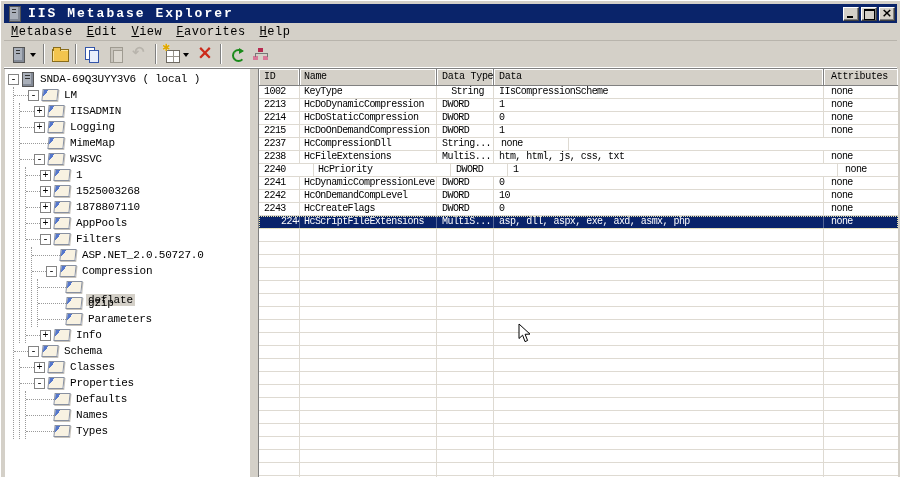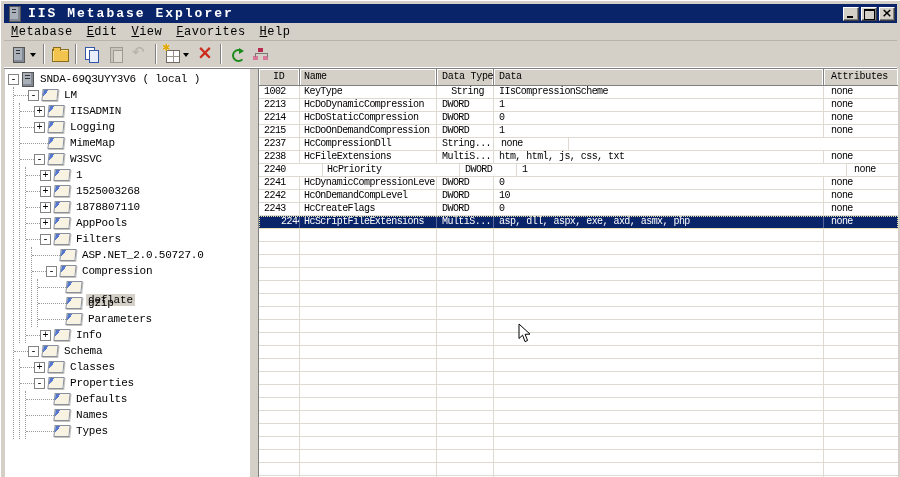--- a/index.html
+++ b/index.html
@@ -293,21 +293,21 @@
             </div>
           </div>
         </div>
       </div>
     </div>
 
   <div class="splitter"></div>
 
   <div class="list-panel" id="list-panel">
       <div class="lv-header">
-        <div class="lv-hcell" style="width: 41px; padding-left: 14px;">ID</div>
+        <div class="lv-hcell" style="width: 41px; padding-left: 5px;">ID</div>
         <div class="lv-hcell" style="width: 137px; padding-left: 4px;">Name</div>
         <div class="lv-hcell" style="width: 57px; padding-left: 5px;">Data Type</div>
         <div class="lv-hcell" style="width: 330px; padding-left: 5px;">Data</div>
         <div class="lv-hcell" style="width: 75px; padding-left: 7px;">Attributes</div>
       </div>
       <div class="lv-row">
         <div class="lv-cell" style="width: 41px; padding-left: 5px;">1002</div>
         <div class="lv-cell" style="width: 137px; padding-left: 4px;">KeyType</div>
         <div class="lv-cell" style="width: 57px; padding-left: 5px; text-align: center;">String</div>
         <div class="lv-cell" style="width: 330px; padding-left: 5px;">IIsCompressionScheme</div>
@@ -341,21 +341,21 @@
         <div class="lv-cell" style="width: 75px; padding-left: 7px;">none</div>
       </div>
       <div class="lv-row">
         <div class="lv-cell" style="width: 41px; padding-left: 5px;">2238</div>
         <div class="lv-cell" style="width: 137px; padding-left: 4px;">HcFileExtensions</div>
         <div class="lv-cell" style="width: 57px; padding-left: 5px;">MultiS...</div>
         <div class="lv-cell" style="width: 330px; padding-left: 5px;">htm, html, js, css, txt</div>
         <div class="lv-cell" style="width: 75px; padding-left: 7px;">none</div>
       </div>
       <div class="lv-row">
-        <div class="lv-cell" style="width: 64px; padding-left: 5px;">2240</div>
+        <div class="lv-cell" style="width: 55px; padding-left: 5px;">2240</div>
         <div class="lv-cell" style="width: 137px; padding-left: 4px;">HcPriority</div>
         <div class="lv-cell" style="width: 57px; padding-left: 5px;">DWORD</div>
         <div class="lv-cell" style="width: 330px; padding-left: 5px;">1</div>
         <div class="lv-cell" style="width: 75px; padding-left: 7px;">none</div>
       </div>
       <div class="lv-row">
         <div class="lv-cell" style="width: 41px; padding-left: 5px;">2241</div>
         <div class="lv-cell" style="width: 137px; padding-left: 4px;">HcDynamicCompressionLevel</div>
         <div class="lv-cell" style="width: 57px; padding-left: 5px;">DWORD</div>
         <div class="lv-cell" style="width: 330px; padding-left: 5px;">0</div>

